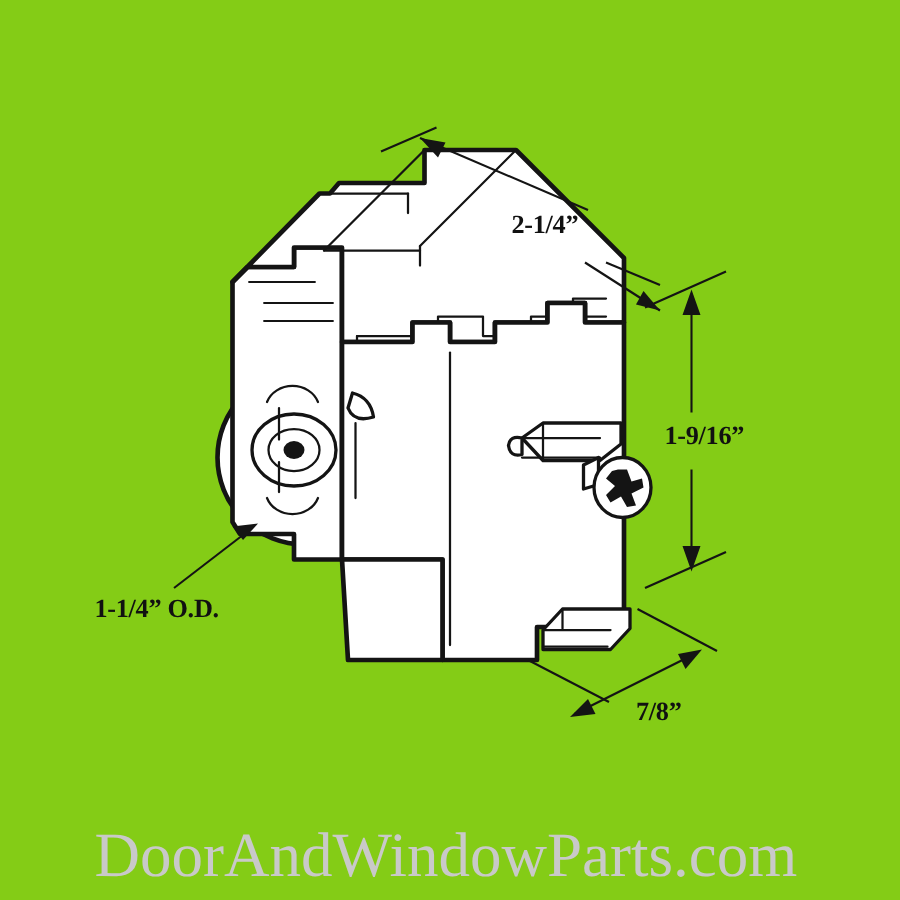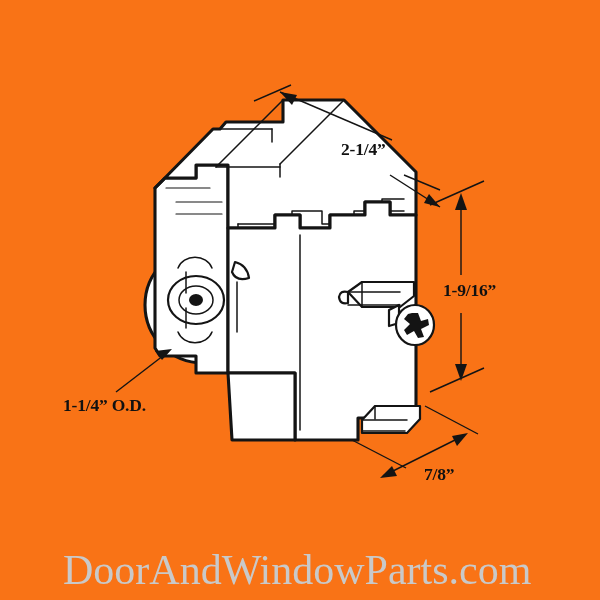--- a/index.html
+++ b/index.html
@@ -8,21 +8,21 @@
     padding: 0;
     background: #ffffff;
   }
   body {
     font-family: "Liberation Serif", "DejaVu Serif", serif;
   }
   #page {
     position: relative;
     width: 600px;
     height: 600px;
-    background: #f97316;
+    background: #84cc16;
     overflow: hidden;
   }
   #drawing-svg {
     position: absolute;
     left: 0;
     top: 0;
     width: 600px;
     height: 600px;
     display: block;
   }

